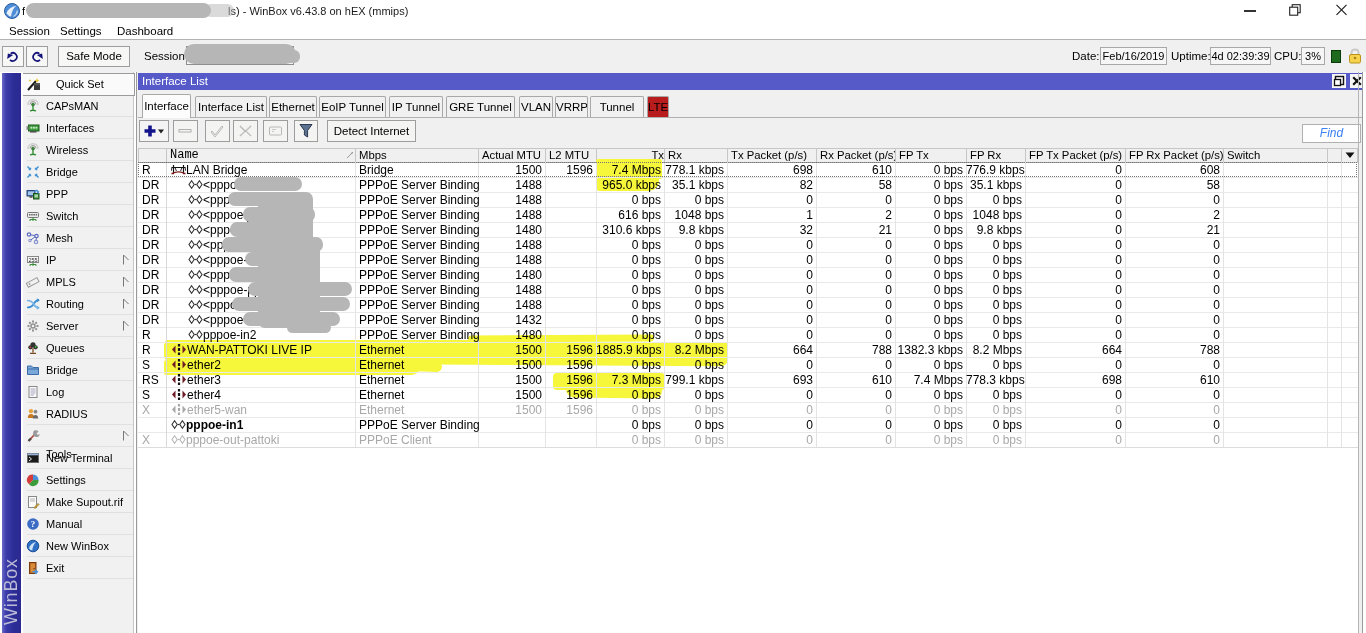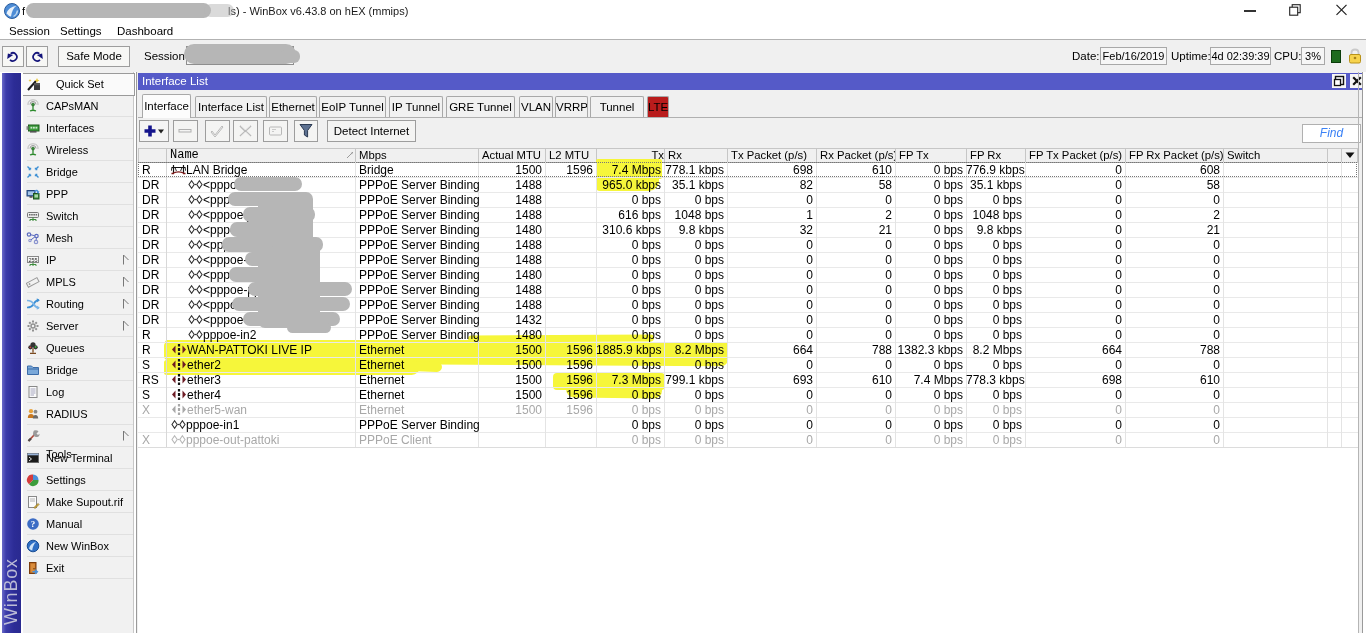--- a/index.html
+++ b/index.html
@@ -690,21 +690,21 @@
 <div class="cell r grey" style="left:545px;top:403px;width:48px;">1596</div>
 <div class="cell r grey" style="left:596px;top:403px;width:65px;">0 bps</div>
 <div class="cell r grey" style="left:664px;top:403px;width:60px;">0 bps</div>
 <div class="cell r grey" style="left:727px;top:403px;width:86px;">0</div>
 <div class="cell r grey" style="left:816px;top:403px;width:76px;">0</div>
 <div class="cell r grey" style="left:895px;top:403px;width:68px;">0 bps</div>
 <div class="cell r grey" style="left:966px;top:403px;width:56px;">0 bps</div>
 <div class="cell r grey" style="left:1025px;top:403px;width:97px;">0</div>
 <div class="cell r grey" style="left:1125px;top:403px;width:95px;">0</div>
 <div class="cell" style="left:142px;top:418px;width:22px;"></div>
-<div class="cell" style="left:171px;top:418px;width:181px;"><svg width="15" height="11" viewBox="0 0 15 11" style="vertical-align:-1px;">
+<div class="cell" style="left:171px;top:418px;width:181px;font-weight:bold;"><svg width="15" height="11" viewBox="0 0 15 11" style="vertical-align:-1px;">
       <path d="M3.6,1.8 L6.2,5.5 L3.6,9.2 L1,5.5 Z" fill="none" stroke="#333333" stroke-width="1.1"></path>
       <path d="M11.4,1.8 L14,5.5 L11.4,9.2 L8.8,5.5 Z" fill="none" stroke="#333333" stroke-width="1.1"></path>
       <rect x="6.6" y="4.9" width="1.8" height="1.2" fill="#333333"></rect>
     </svg><span>pppoe-in1</span></div>
 <div class="cell" style="left:359px;top:418px;width:115px;">PPPoE Server Binding</div>
 <div class="cell r" style="left:596px;top:418px;width:65px;">0 bps</div>
 <div class="cell r" style="left:664px;top:418px;width:60px;">0 bps</div>
 <div class="cell r" style="left:727px;top:418px;width:86px;">0</div>
 <div class="cell r" style="left:816px;top:418px;width:76px;">0</div>
 <div class="cell r" style="left:895px;top:418px;width:68px;">0 bps</div>

